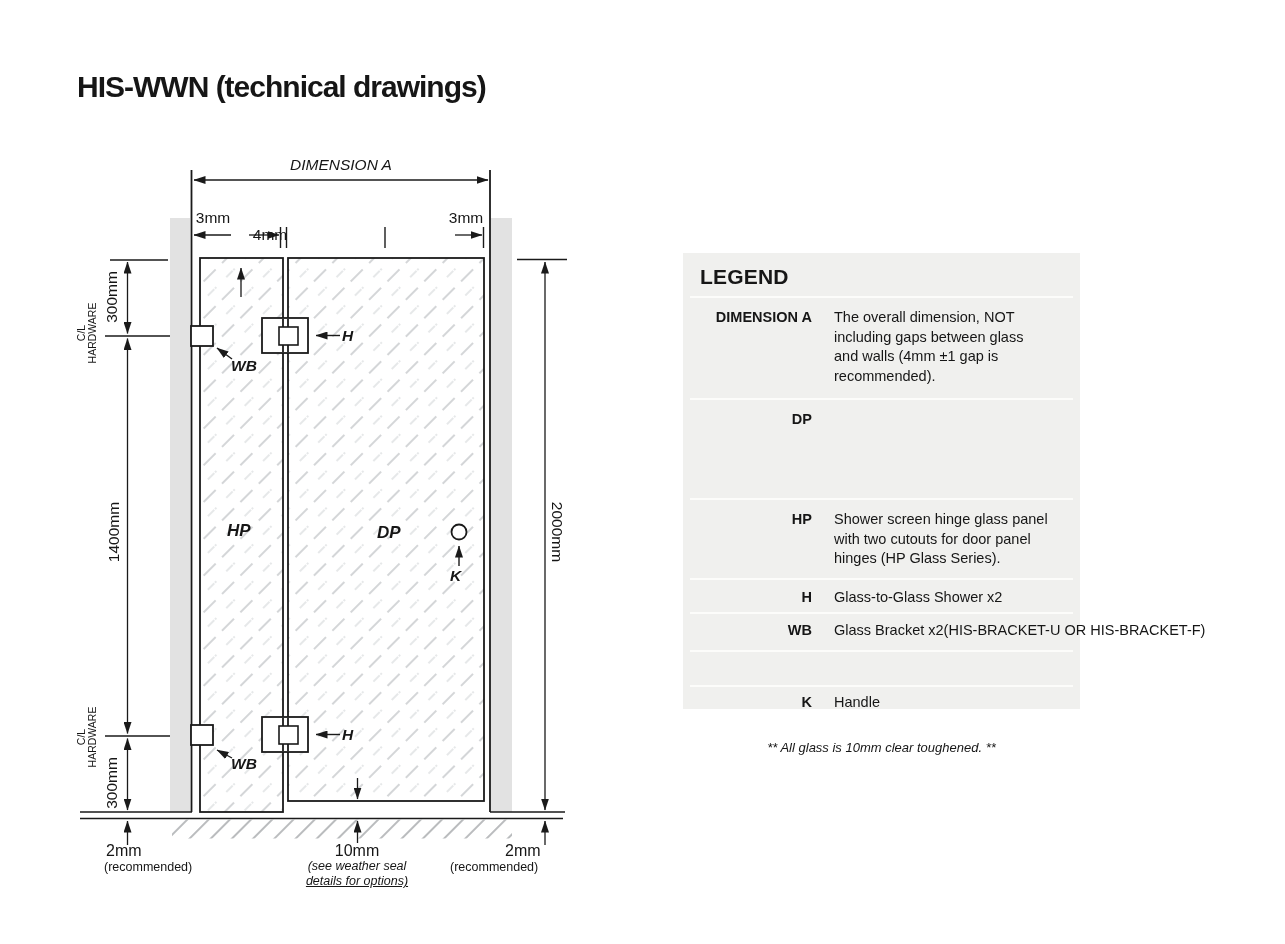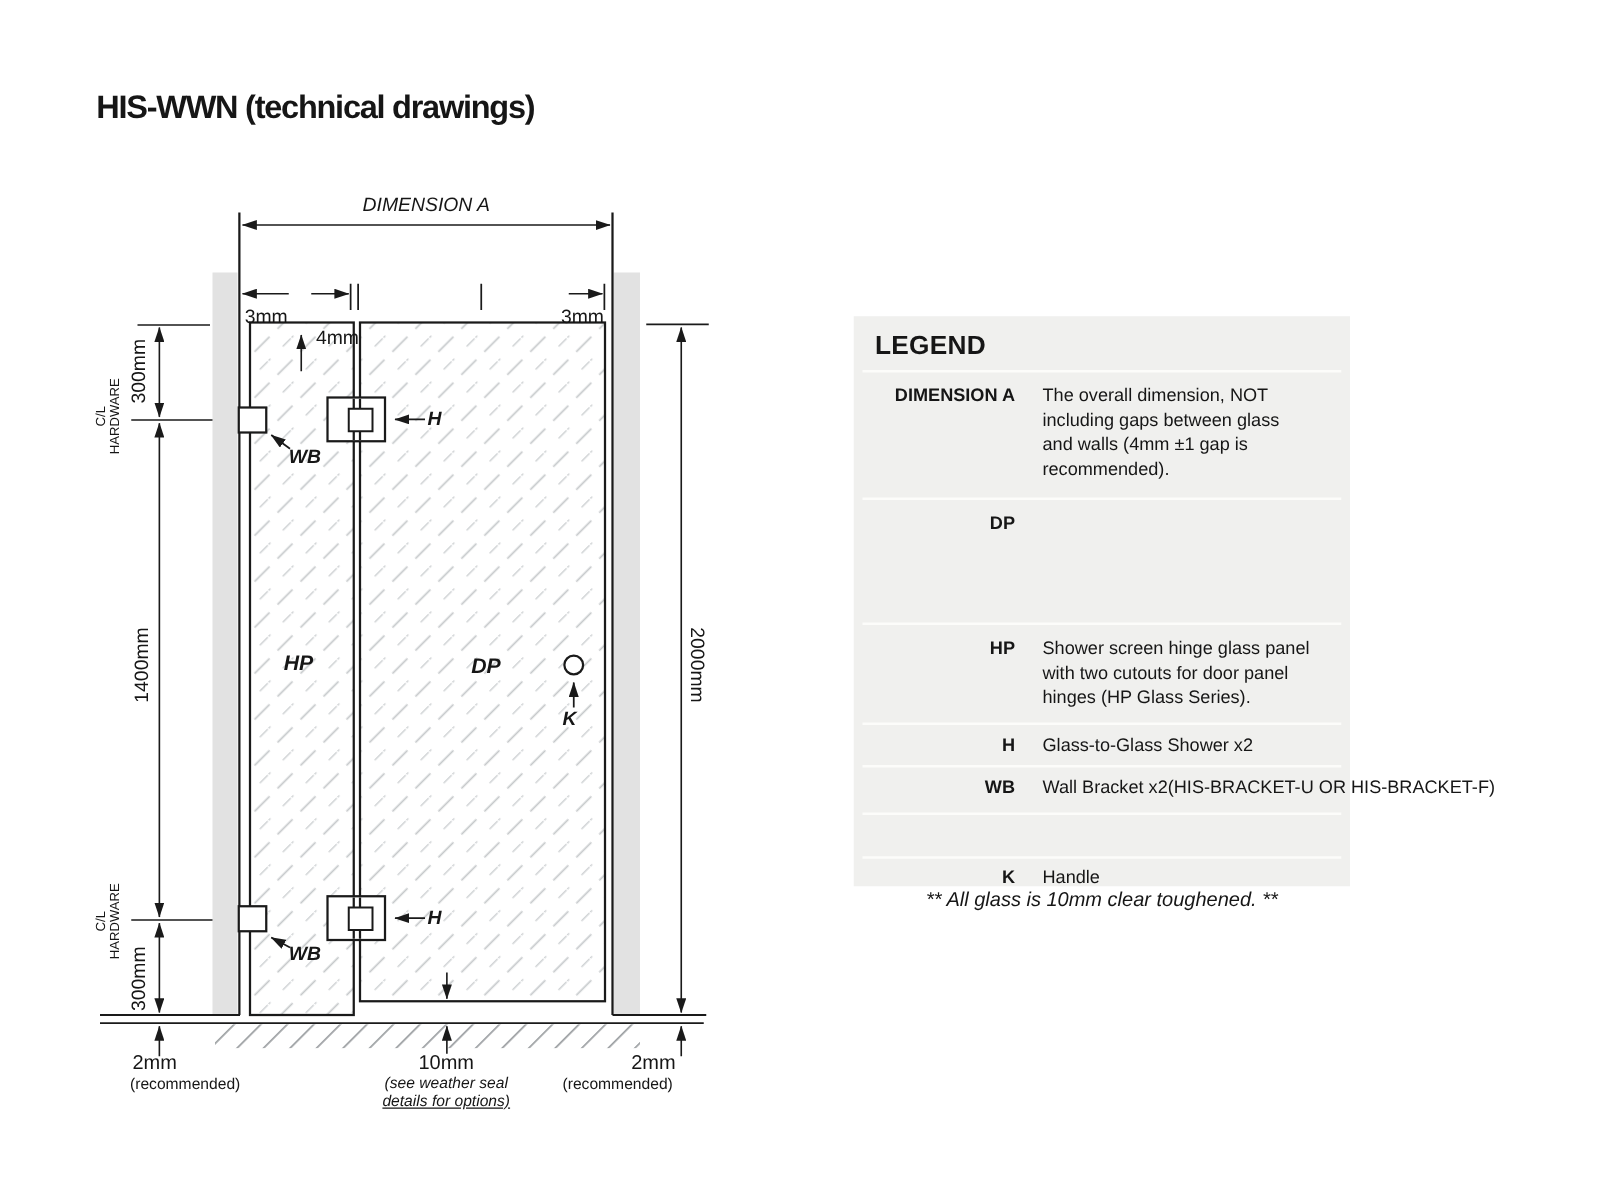--- a/index.html
+++ b/index.html
@@ -2,24 +2,24 @@
 <html><head>
 <meta charset="utf-8">
 <style>
   html,body{margin:0;padding:0;background:#ffffff;}
   body{width:1285px;height:944px;position:relative;overflow:hidden;
        font-family:"Liberation Sans","DejaVu Sans",sans-serif;color:#161616;}
   .abs{position:absolute;}
   svg{position:absolute;left:0;top:0;}
 
   
-  .page-title{left:77px;top:70px;font-size:26px;font-weight:700;letter-spacing:-1px;white-space:nowrap;}
+  .page-title{left:77px;top:70px;font-size:30px;font-weight:700;letter-spacing:-1px;white-space:nowrap;}
 
   
-  .dimlbl{font-size:15.5px;white-space:nowrap;margin-top:36px;}
+  .dimlbl{font-size:15.5px;white-space:nowrap;}
   .dim-a{left:256px;top:156px;width:170px;font-style:italic;font-size:15.5px;text-align:center;}
   .mm3l{left:192px;top:209px;width:42px;text-align:center;}
   .mm4 {left:248px;top:226px;width:44px;text-align:center;}
   .mm3r{left:444px;top:209px;width:44px;text-align:center;}
   .rot{display:flex;align-items:center;justify-content:center;white-space:nowrap;}
   .rotccw{transform:rotate(-90deg);}
   .rotcw{transform:rotate(90deg);}
   .d300t{left:67px;top:288px;width:90px;height:18px;font-size:15.5px;}
   .d1400{left:69px;top:523px;width:90px;height:18px;font-size:15.5px;}
   .d300b{left:67px;top:774px;width:90px;height:18px;font-size:15.5px;}
@@ -53,21 +53,21 @@
         font-size:14.5px;line-height:19.5px;}
   .lkey{flex:0 0 122px;text-align:right;font-weight:700;white-space:nowrap;}
   .ldesc{margin-left:22px;white-space:pre;}
   .r1{height:102px;padding-top:10px;}
   .r2{height:100px;padding-top:10px;}
   .r3{height:80px;padding-top:10px;}
   .r4{height:34px;padding-top:8px;}
   .r5{height:38px;padding-top:7px;}
   .r6{height:35px;}
   .r7{height:45px;padding-top:6px;}
-  .legend-footnote{left:683px;top:712px;width:397px;text-align:center;font-style:italic;font-size:16px;}
+  .legend-footnote{left:683px;top:740px;width:397px;text-align:center;font-style:italic;font-size:13px;}
 </style>
 </head>
 <body>
 
 <svg width="1285" height="944" viewBox="0 0 1285 944">
   <defs>
     <marker id="ah" viewBox="0 0 12 8" markerWidth="12" markerHeight="8" refX="11.5" refY="4" orient="auto-start-reverse" markerUnits="userSpaceOnUse">
       <path d="M0,0 L12,4 L0,8 Z" fill="#1a1a1a"></path>
     </marker>
     <pattern id="glassHatch" width="26" height="26" patternUnits="userSpaceOnUse" patternTransform="rotate(-45)">
@@ -201,21 +201,21 @@
       <div class="ldesc">Shower screen hinge glass panel
 with two cutouts for door panel
 hinges (HP Glass Series).</div>
     </div>
     <div class="lrow r4">
       <div class="lkey">H</div>
       <div class="ldesc">Glass-to-Glass Shower x2</div>
     </div>
     <div class="lrow r5">
       <div class="lkey">WB</div>
-      <div class="ldesc">Wall Bracket x2(HIS-BRACKET-U OR HIS-BRACKET-F)</div>
+      <div class="ldesc">Glass Bracket x2(HIS-BRACKET-U OR HIS-BRACKET-F)</div>
     </div>
     <div class="lrow r6">
       <div class="lkey"></div>
       <div class="ldesc"></div>
     </div>
     <div class="lrow r7">
       <div class="lkey">K</div>
       <div class="ldesc">Handle</div>
     </div>
   </div>

